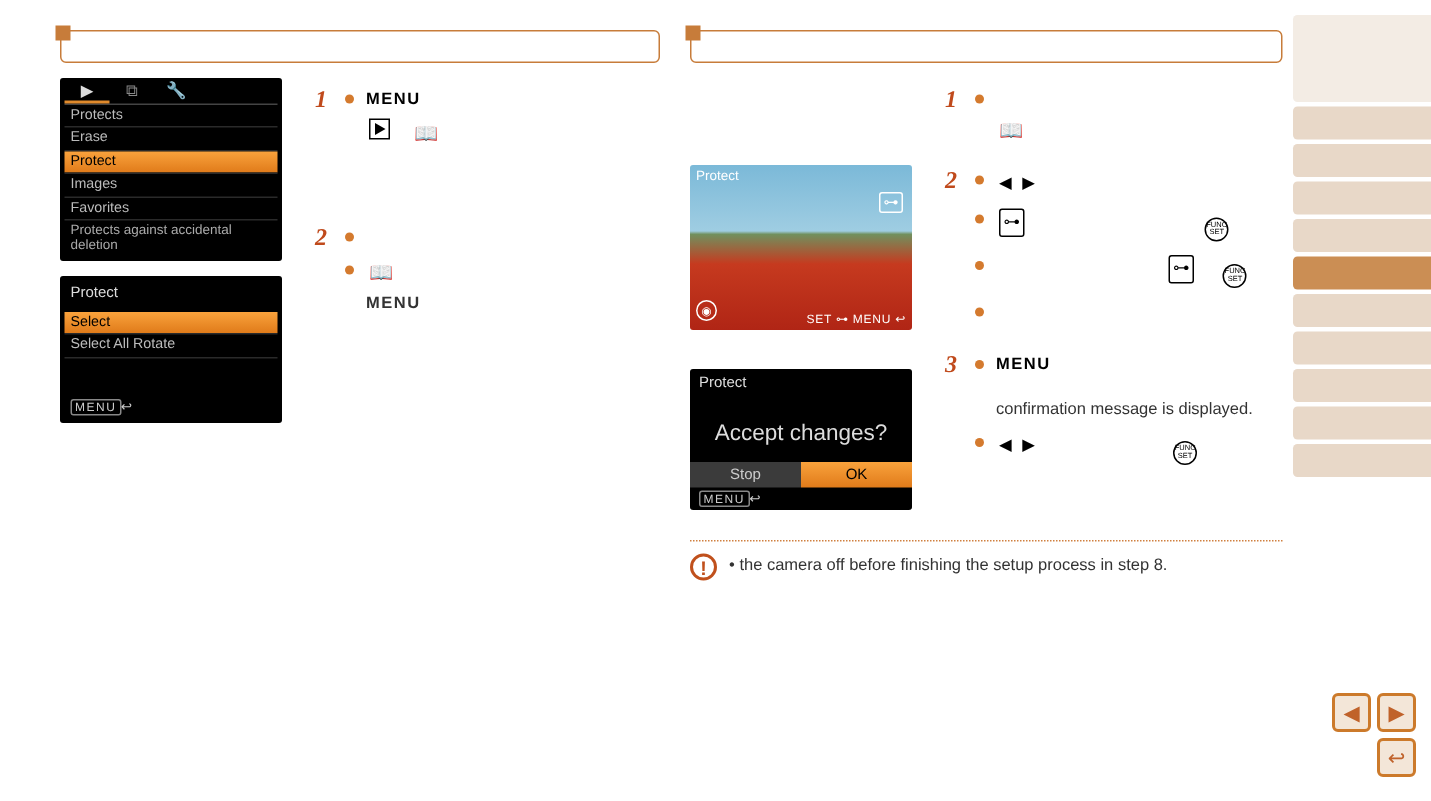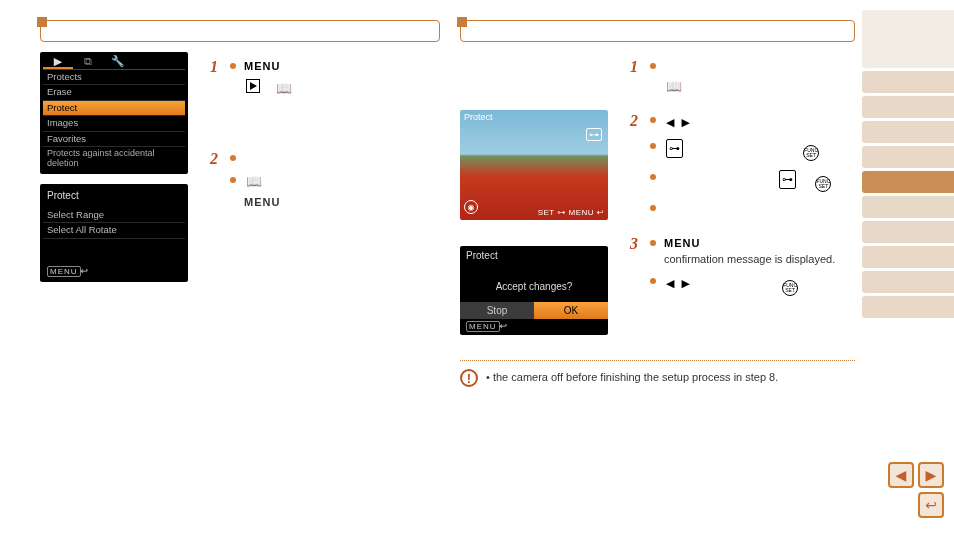--- a/index.html
+++ b/index.html
@@ -62,21 +62,21 @@
     border-radius: 2px;
     color: #fff;
     font-size: 9px;
     overflow: hidden;
   }
   .lcd-photo .rec-dot { position: absolute; left: 4px; bottom: 6px; width:14px;height:14px; border:1px solid #fff;border-radius:50%; display:flex;align-items:center;justify-content:center; font-size:8px; }
   .lcd-photo .btm { position:absolute; bottom:3px; right:4px; font-size:8px; letter-spacing:0.5px;}
   .lcd-photo .top-title { position:absolute; top:2px; left:4px; }
   .lcd-photo .lock-ico { position:absolute; top:18px; right:6px; border:1px solid #fff; border-radius:2px; font-size:10px; padding:0 2px;}
 
-  .lcd-confirm { text-align:center; padding: 12px 0 10px; color:#ddd; font-size:10px;}
+  .lcd-confirm { text-align:center; padding: 12px 0 10px; color:#ddd; font-size:15px;}
   .lcd-btnrow { display:flex; }
   .lcd-btn { flex:1; text-align:center; padding:3px 0; font-size:10px; }
   .lcd-btn.stop { background:#3b3b3b; color:#ccc;}
   .lcd-btn.ok { background: linear-gradient(#f9a23c,#e07b1a); color:#000;}
 
   
   .step { position: relative; padding-left: 20px; margin-bottom: 18px; }
   .step-num {
     position: absolute; left: 0; top: 0;
     font-family: Georgia, 'Times New Roman', serif;
@@ -160,21 +160,21 @@
     <div class="lcd-item">Protects</div>
     <div class="lcd-item">Erase</div>
     <div class="lcd-item sel">Protect</div>
     <div class="lcd-item">Images</div>
     <div class="lcd-item">Favorites</div>
     <div class="lcd-hint">Protects against accidental deletion</div>
   </div>
 
   <div class="lcd">
     <div class="lcd-title">Protect</div>
-    <div class="lcd-item">Select Range</div>
+    <div class="lcd-item sel">Select</div>
     <div class="lcd-item">Select All Rotate</div>
     <div style="height:26px"></div>
     <div class="lcd-footer">
       <span class="menubox">MENU</span><span>↩</span>
     </div>
   </div>
 
   <div class="steps-wrap">
     <div class="step">
       <div class="step-num">1</div>
@@ -261,21 +261,21 @@
           </span>
       </div>
       <div class="step-line" style="margin-top:8px">&nbsp;</div>
     </div>
 
     <div class="step" style="margin-top:4px;">
       <div class="step-num">3</div>
       <div class="step-line">
         <span class="menu-label">MENU</span>
       </div>
-      <div class="step-text" style="padding-left:14px;margin-top:2px;">confirmation message is displayed.</div>
+      <div class="step-text" style="padding-left:14px;margin-top:16px;">confirmation message is displayed.</div>
       <div class="step-line" style="margin-top:8px">
         <span class="icon-inline icon-lr"></span>
         <span style="display:inline-block;width:80px"></span>
         <span class="icon-inline icon-funcset">
             <span>FUNC SET</span>
           </span>
       </div>
     </div>
   </div>
 </div>

